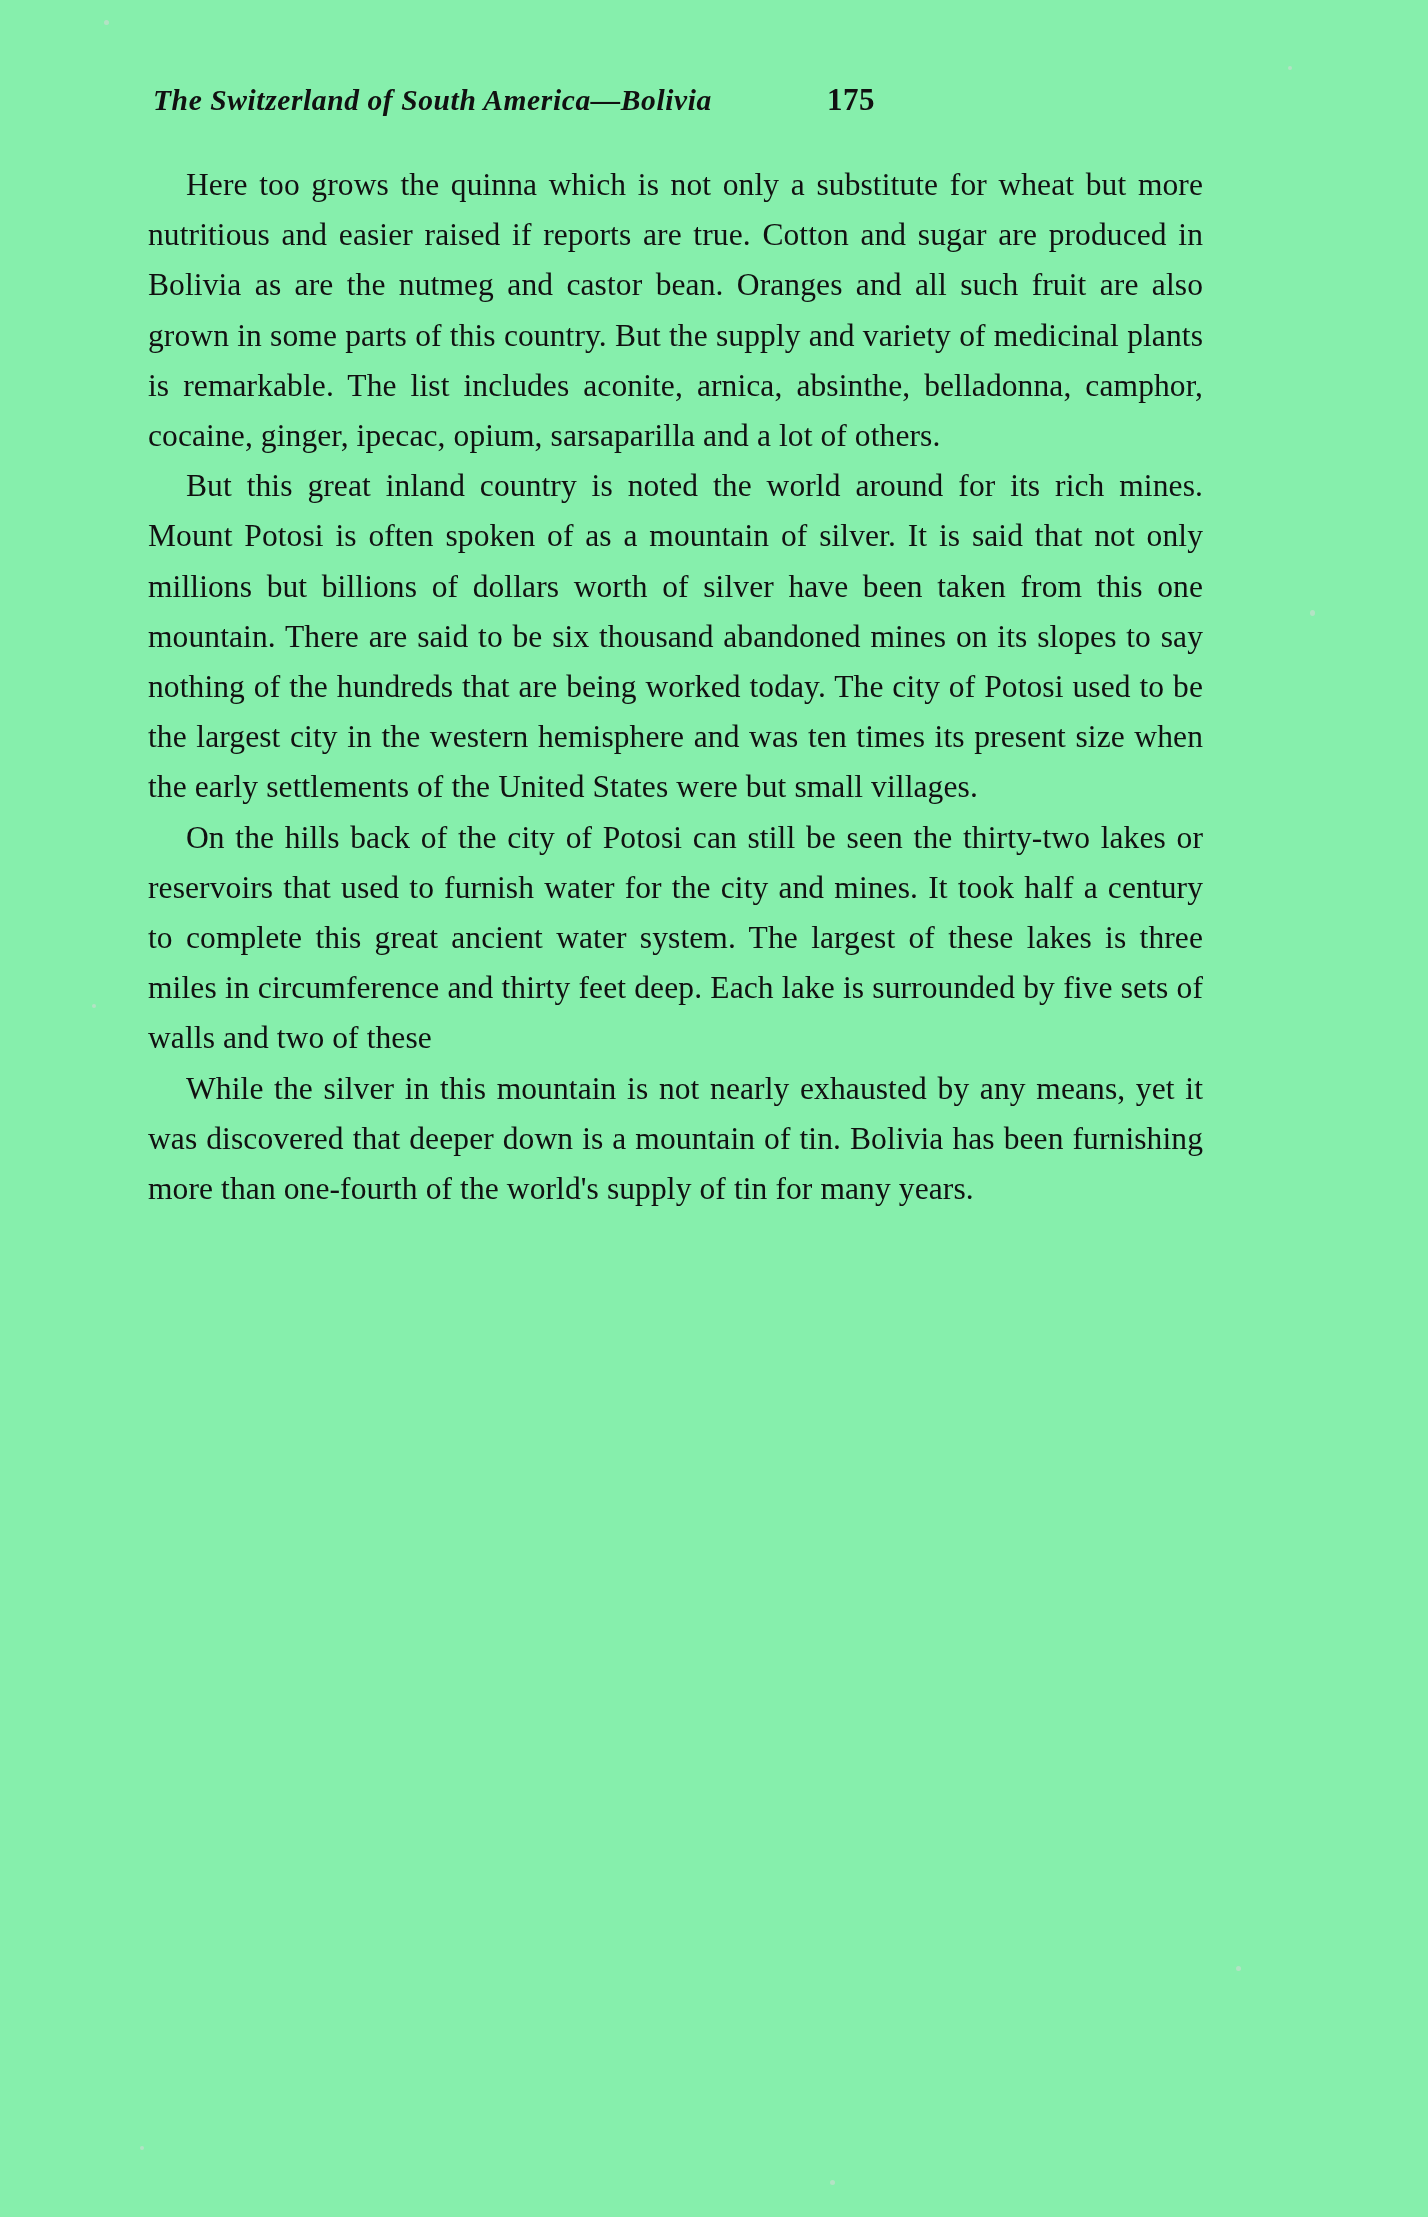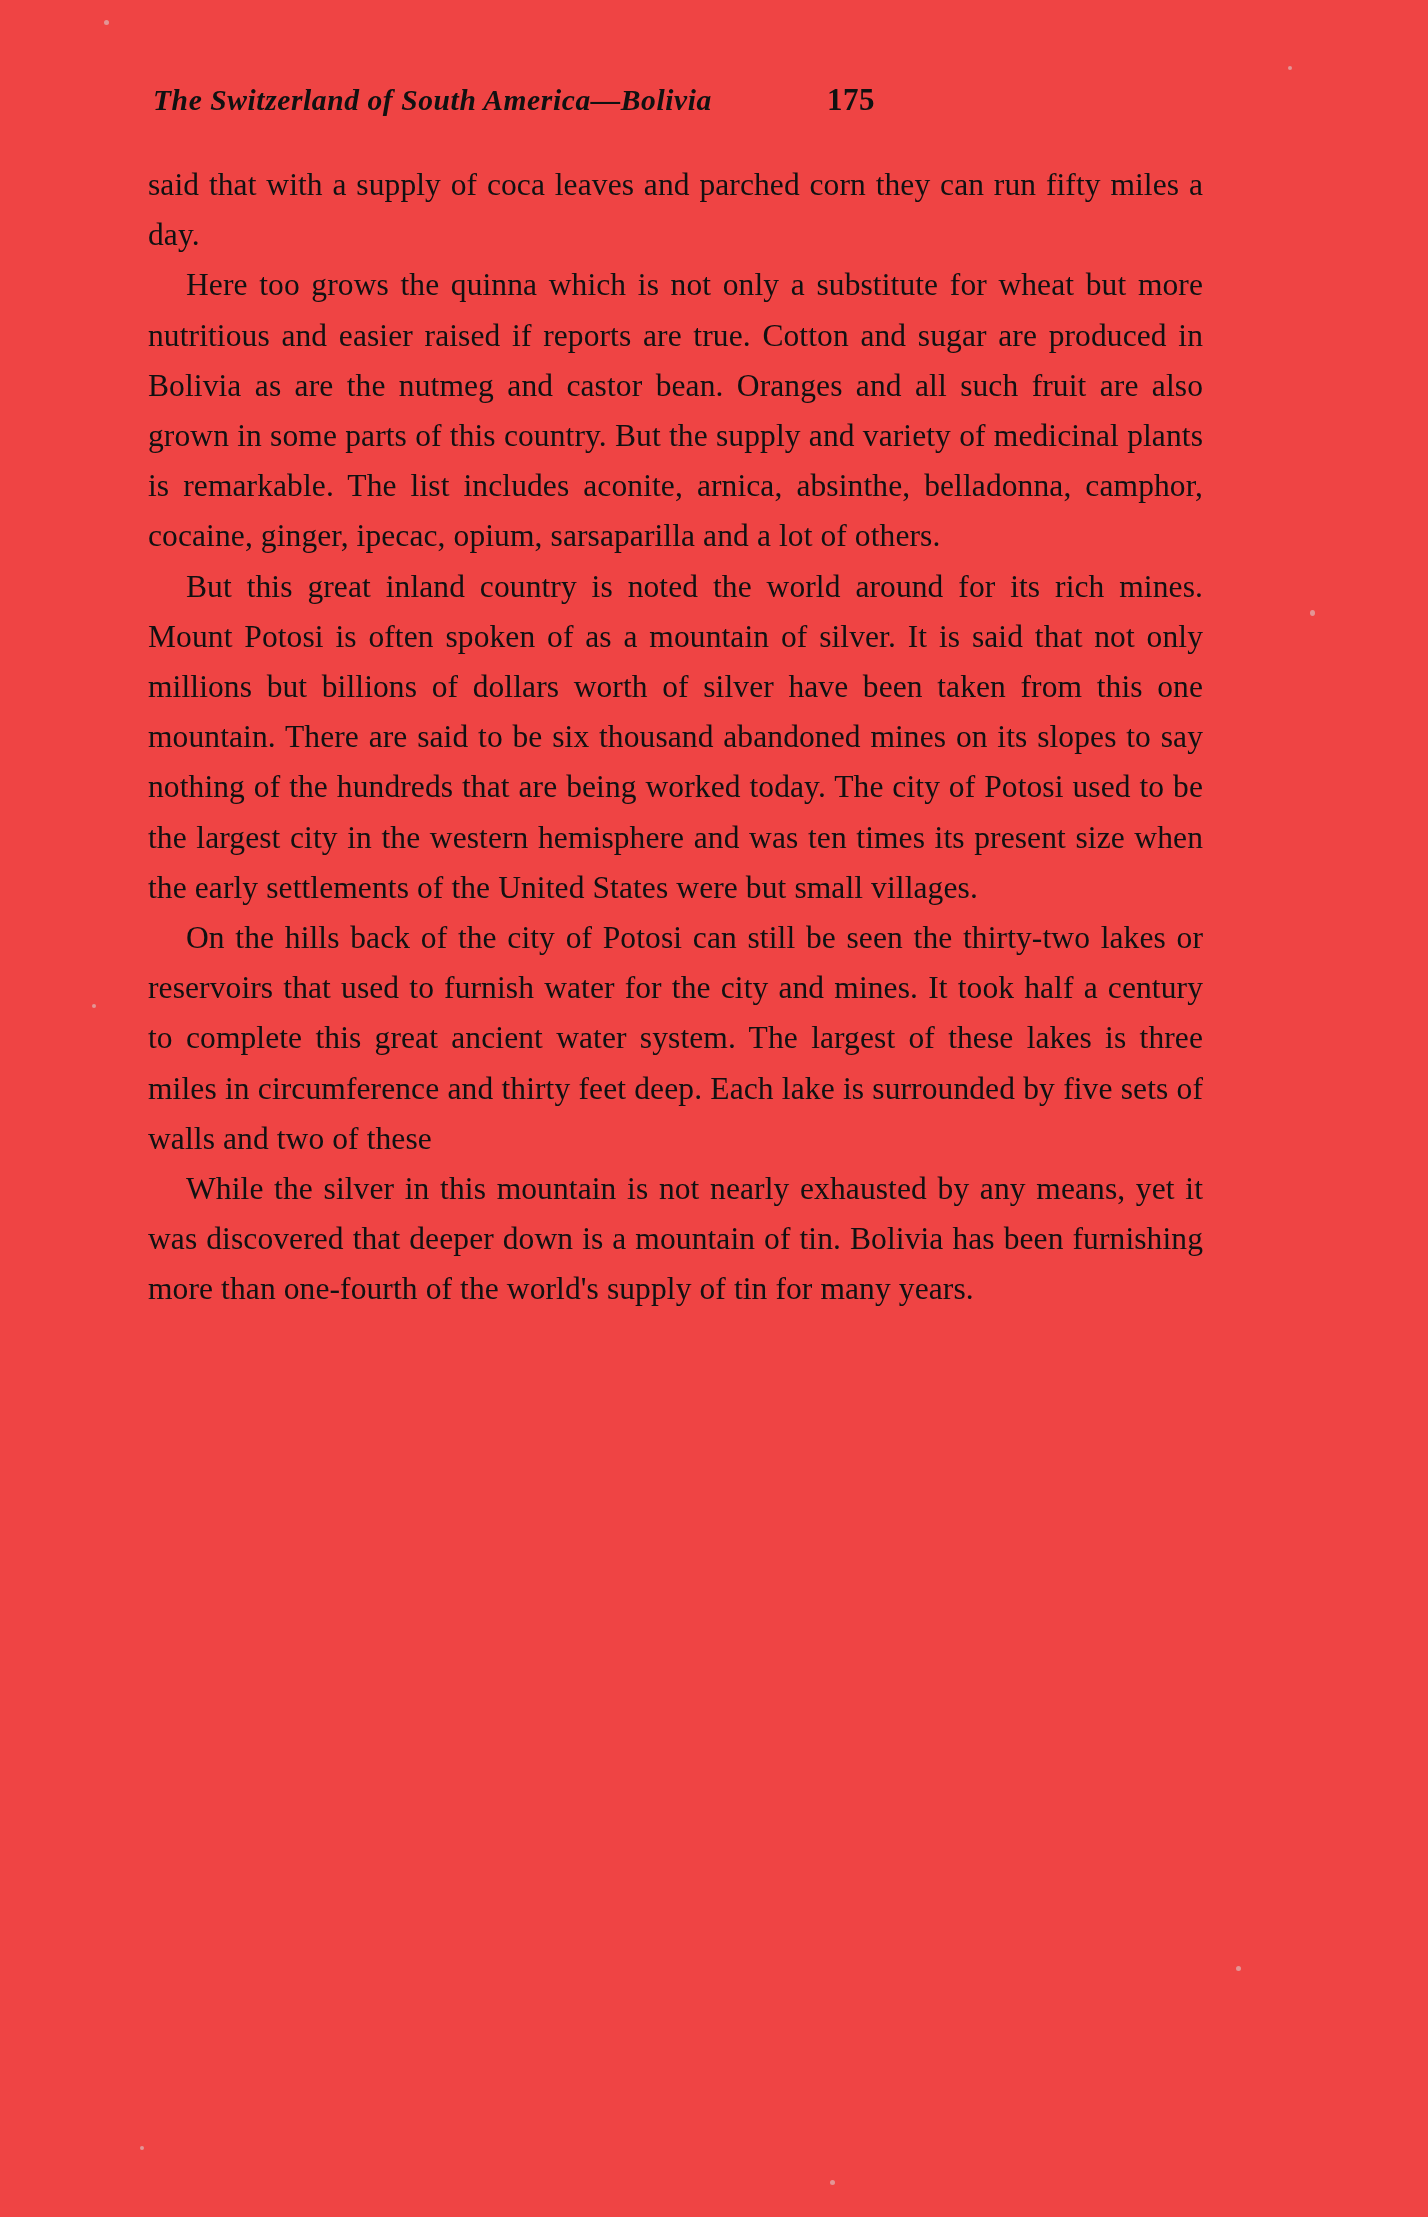--- a/index.html
+++ b/index.html
@@ -4,21 +4,21 @@
 <style>
   html, body {
     margin: 0;
     padding: 0;
     background: #ffffff;
   }
   .page {
     position: relative;
     width: 1428px;
     height: 2217px;
-    background: #ef4444;
+    background: #86efac;
     overflow: hidden;
     font-family: "Liberation Serif", "DejaVu Serif", serif;
     color: #111111;
   }
   .content {
     position: absolute;
     left: 148px;
     top: 82px;
     width: 1055px;
   }
@@ -78,21 +78,20 @@
   <div class="speck" style="left:830px; top:2180px; width:5px; height:5px;"></div>
 
   <div class="content">
 
     <div class="running-head">
       <span class="title">The Switzerland of South America—Bolivia</span>
       <span class="page-number">175</span>
     </div>
 
     <div class="body-text">
-      <p class="no-indent">said that with a supply of coca leaves and parched corn they can run fifty miles a day.</p>
       <p>Here too grows the quinna which is not only a substitute for wheat but more nutritious and easier raised if reports are true.  Cotton and sugar are produced in Bolivia as are the nutmeg and castor bean.  Oranges and all such fruit are also grown in some parts of this country.  But the supply and variety of medicinal plants is remarkable.  The list includes aconite, arnica, absinthe, belladonna, camphor, cocaine, ginger, ipecac, opium, sarsaparilla and a lot of others.</p>
       <p>But this great inland country is noted the world around for its rich mines.  Mount Potosi is often spoken of as a mountain of silver.  It is said that not only millions but billions of dollars worth of silver have been taken from this one mountain.  There are said to be six thousand abandoned mines on its slopes to say nothing of the hundreds that are being worked today.  The city of Potosi used to be the largest city in the western hemisphere and was ten times its present size when the early settlements of the United States were but small villages.</p>
       <p>On the hills back of the city of Potosi can still be seen the thirty-two lakes or reservoirs that used to furnish water for the city and mines.  It took half a century to complete this great ancient water system.  The largest of these lakes is three miles in circumference and thirty feet deep.  Each lake is surrounded by five sets of walls and two of these</p>
       <p>While the silver in this mountain is not nearly exhausted by any means, yet it was discovered that deeper down is a mountain of tin.  Bolivia has been furnishing more than one-fourth of the world's supply of tin for many years.</p>
     </div>
 
   </div>
 </div>
 
 </body></html>

